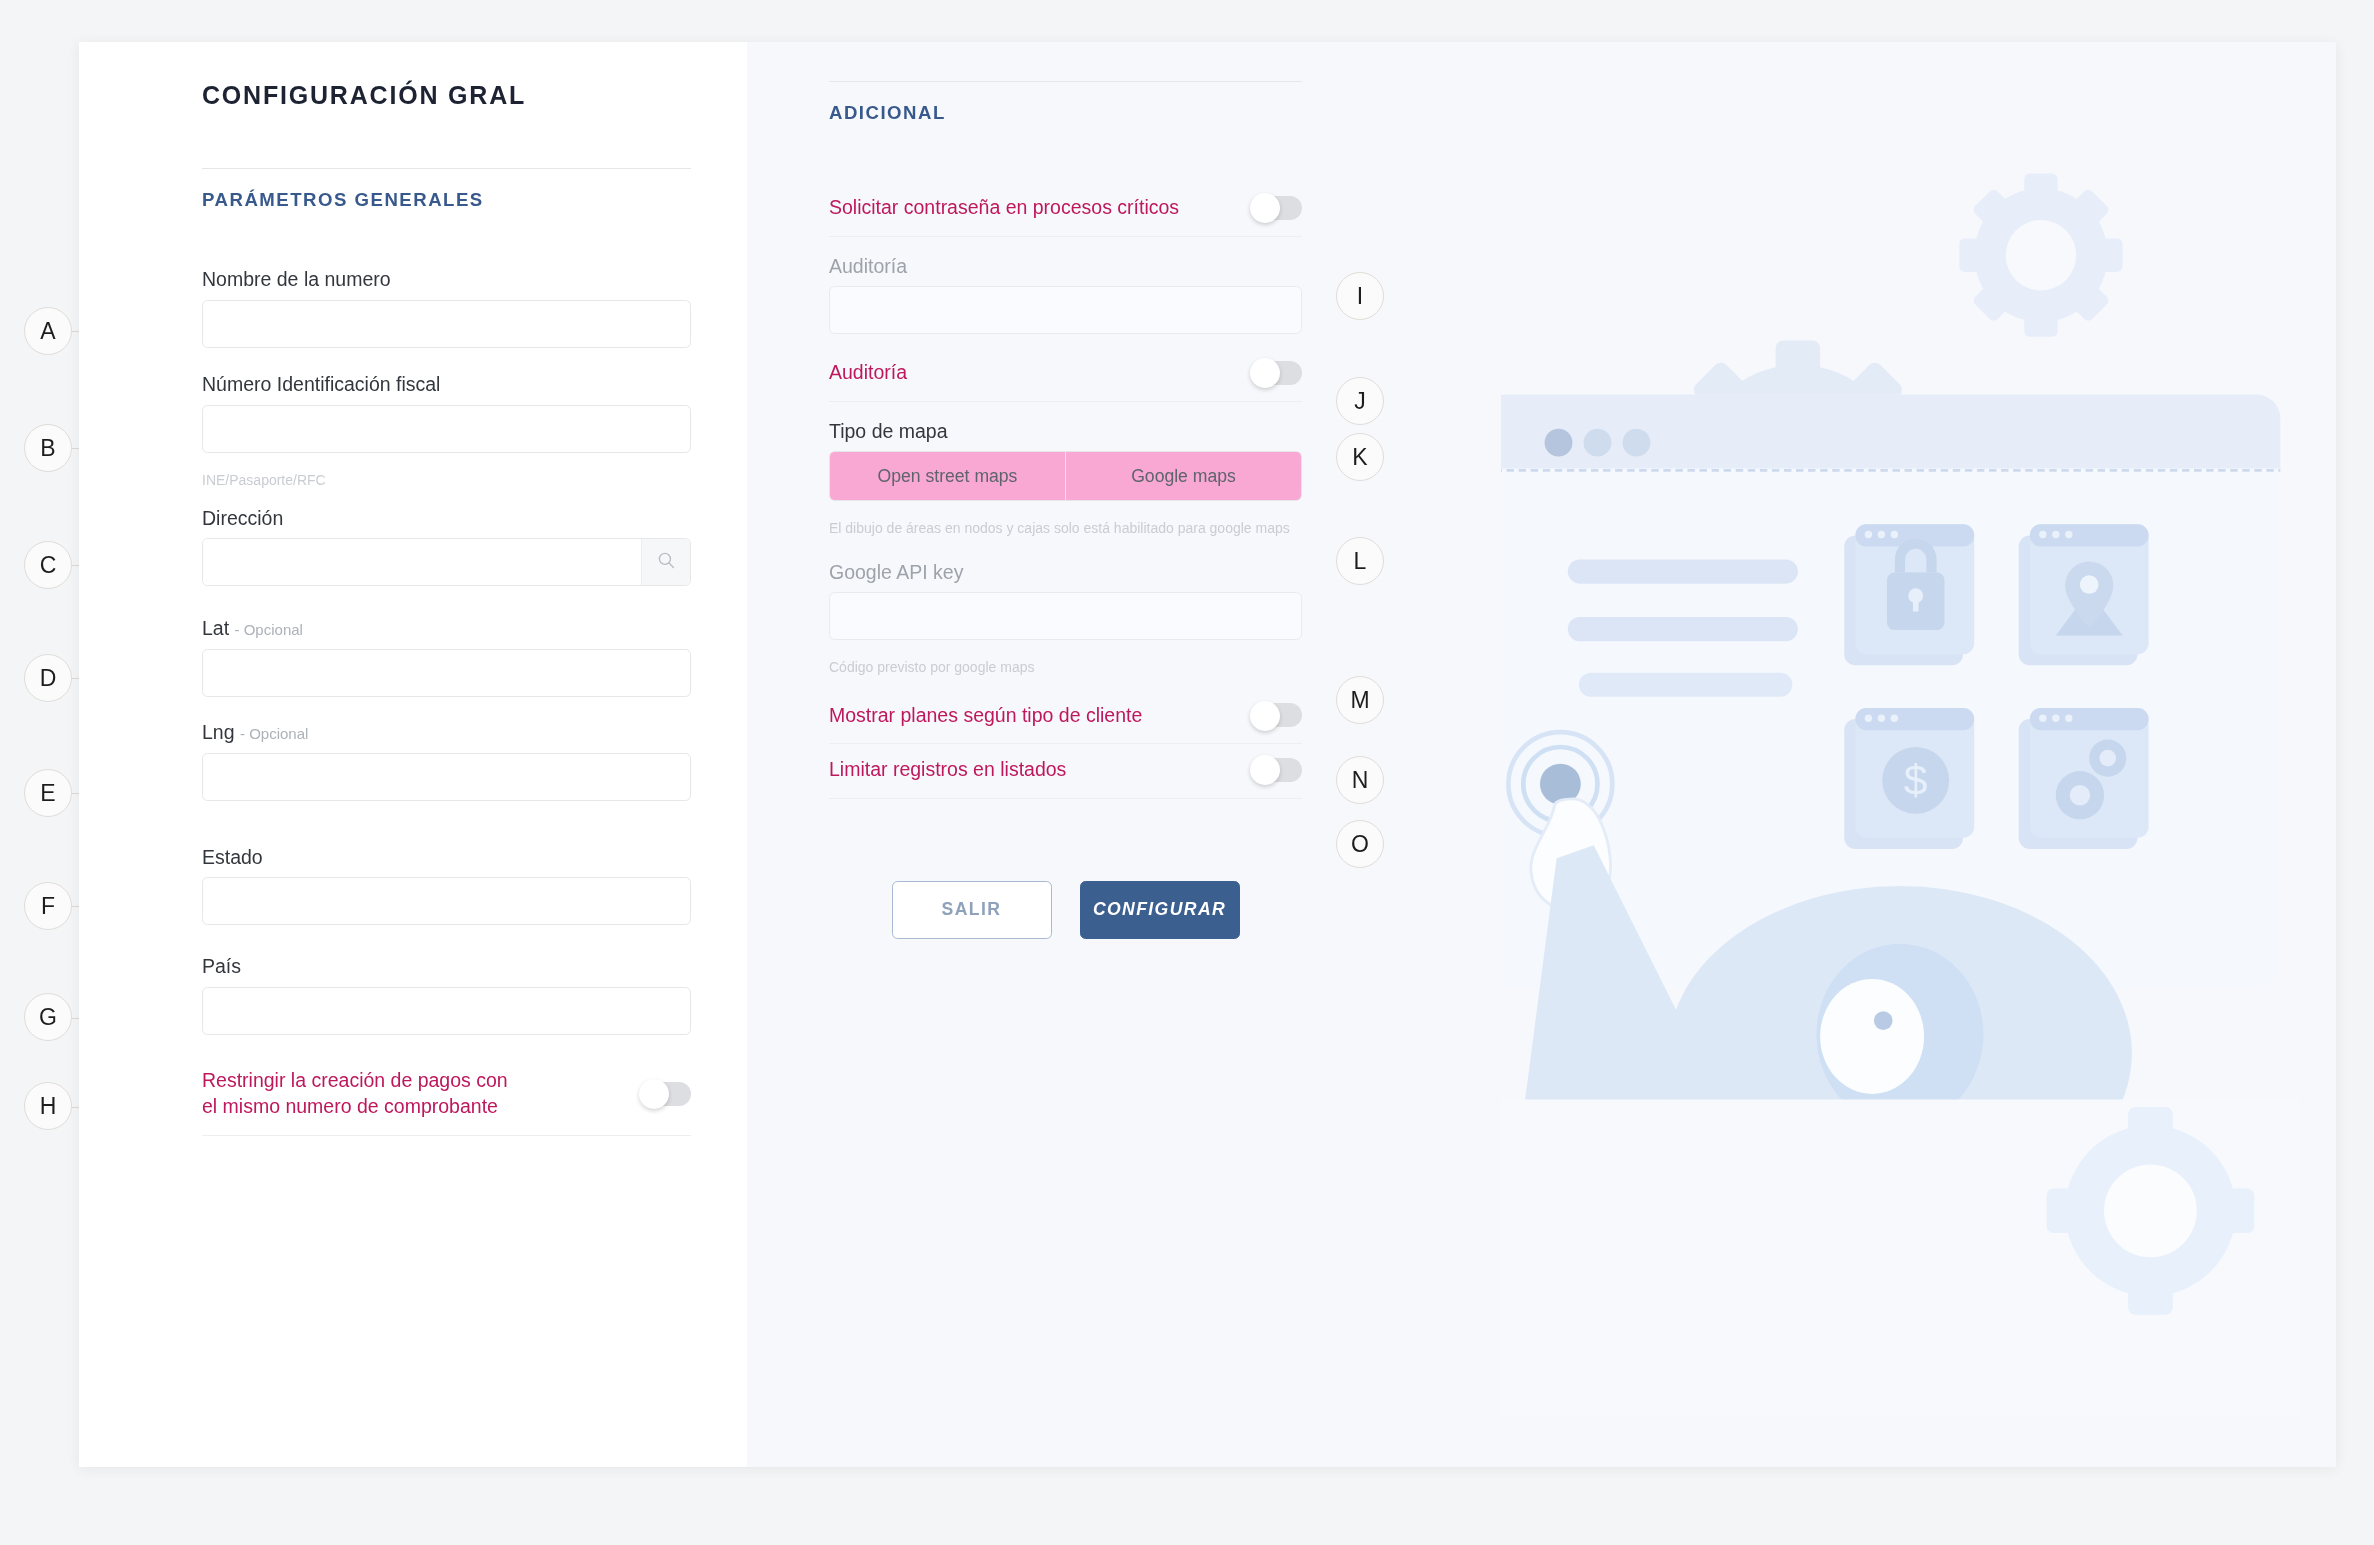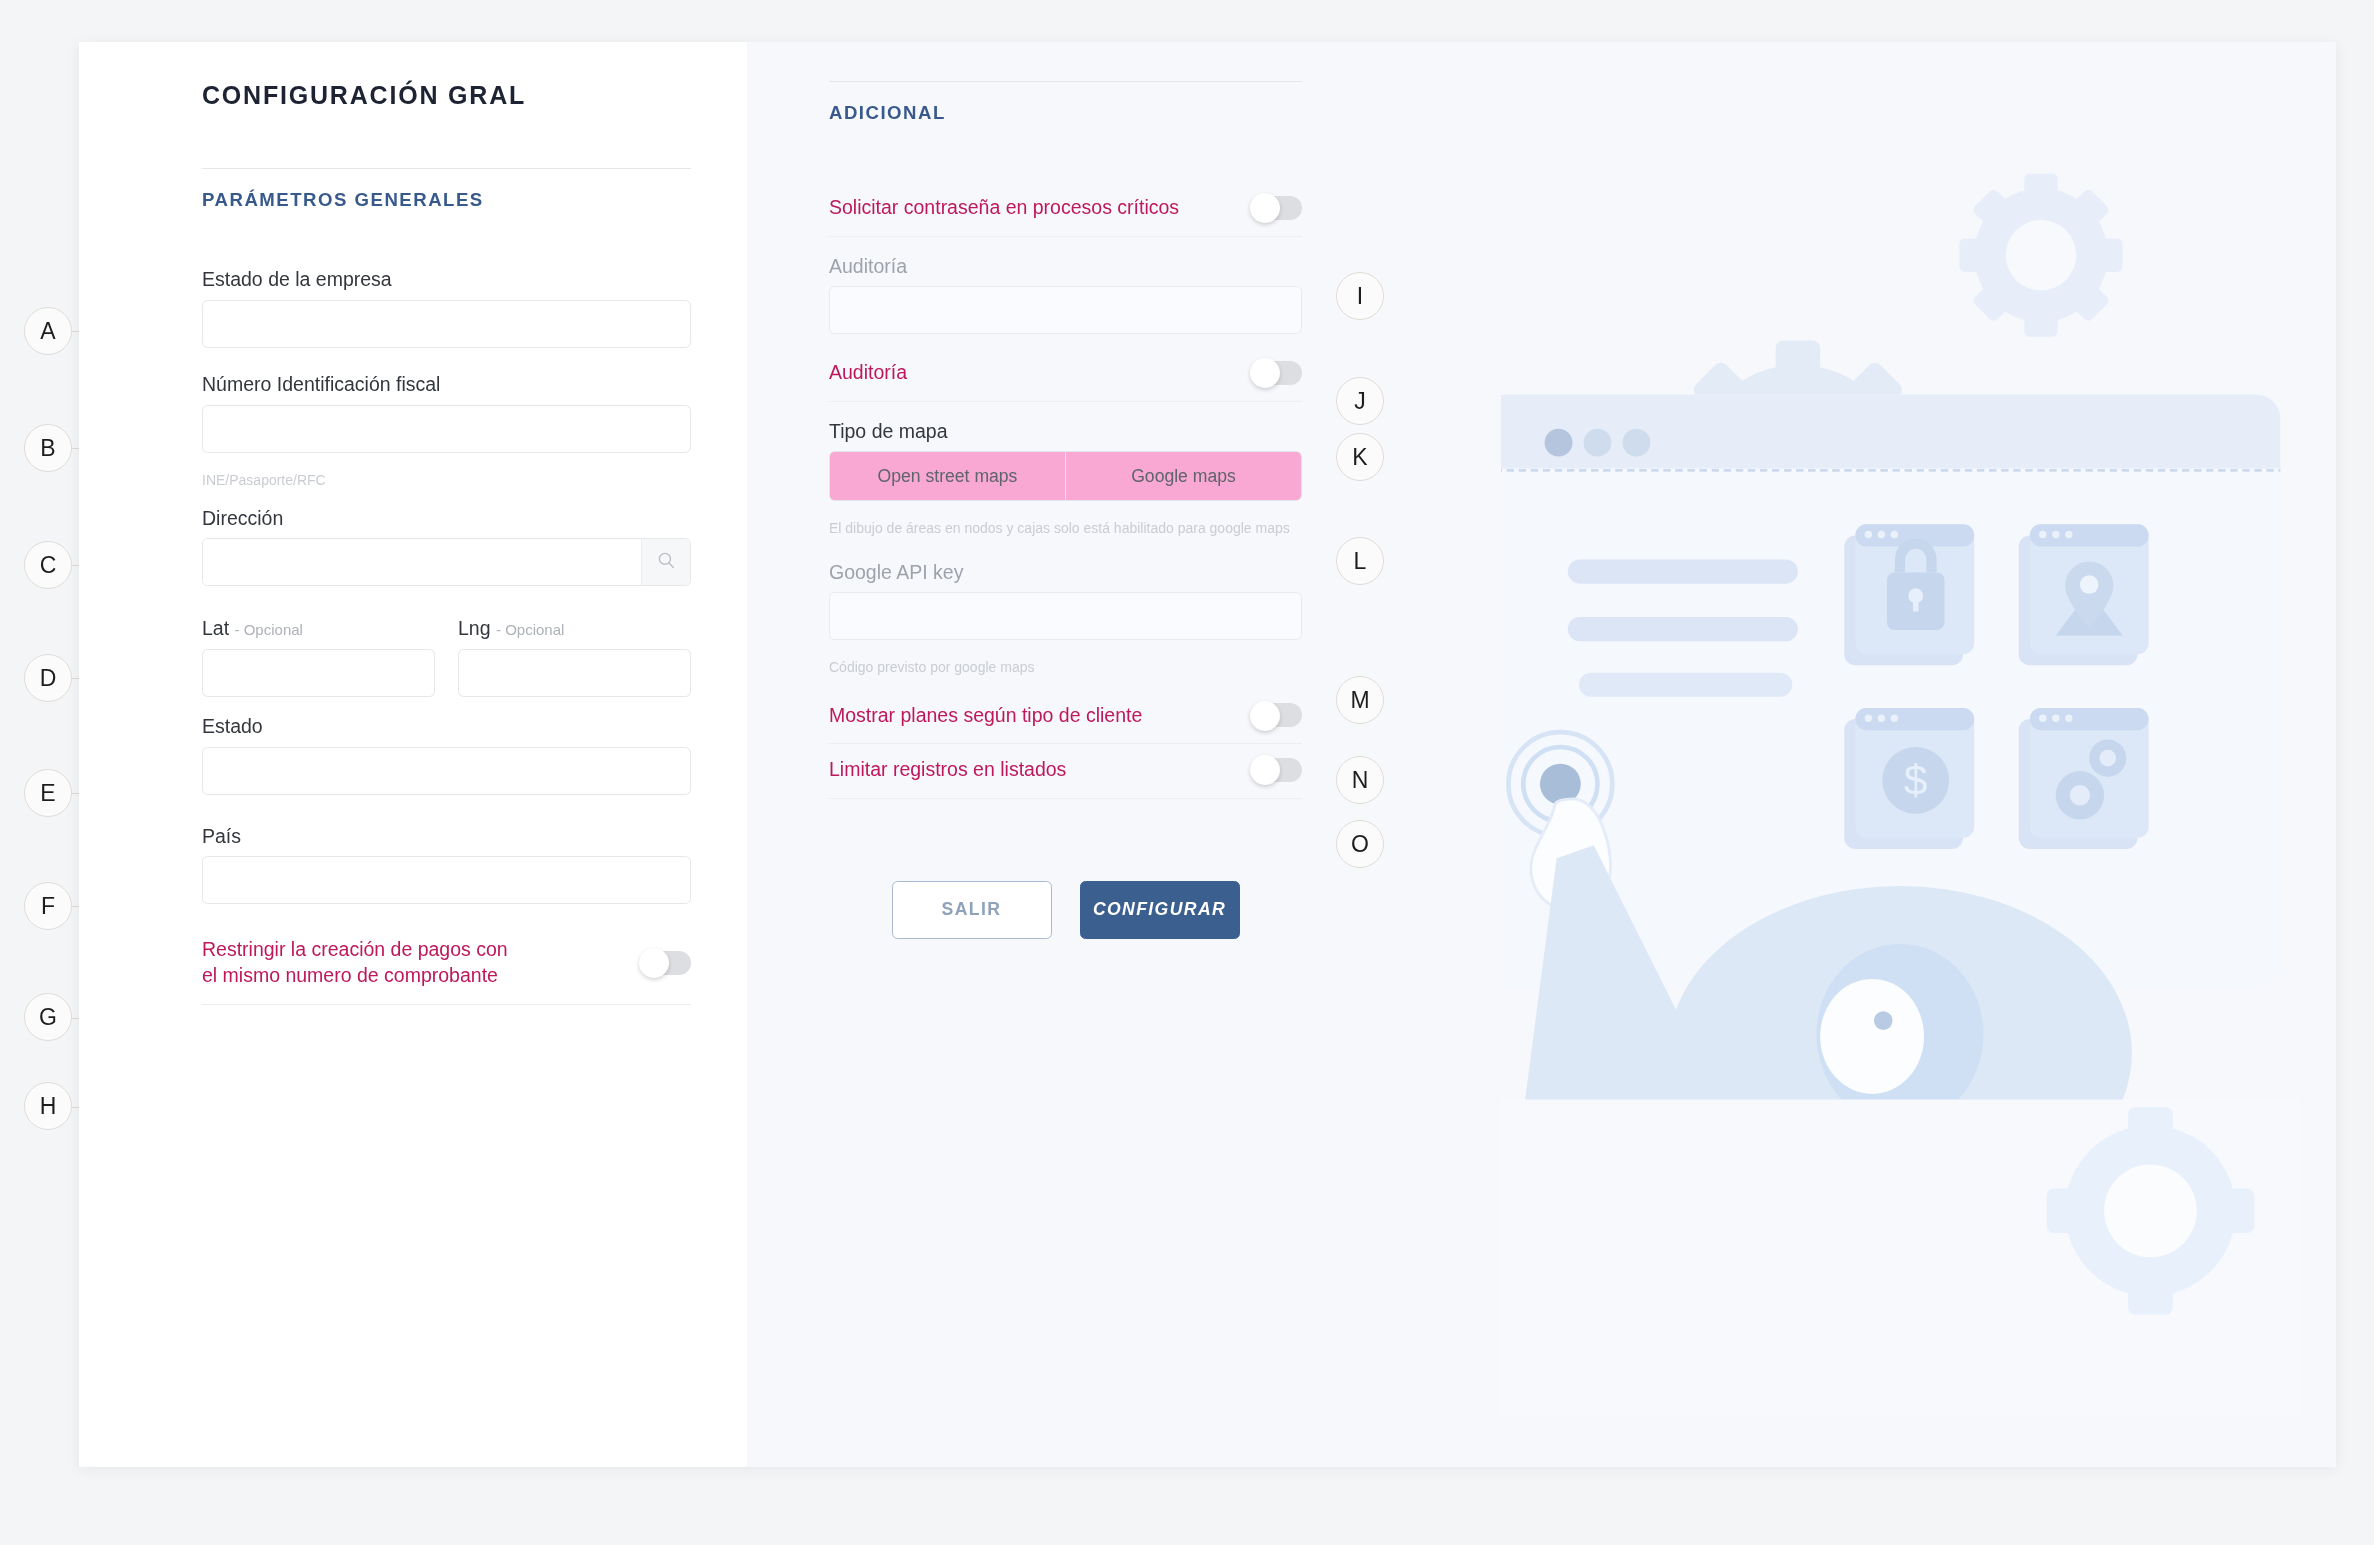--- a/index.html
+++ b/index.html
@@ -290,21 +290,21 @@
 
   <div class="left-pane">
 
     <div class="page-title">CONFIGURACIÓN GRAL</div>
 
     <div class="rule"></div>
 
     <div class="section-head">PARÁMETROS GENERALES</div>
 
     <div class="field">
-      <div class="field-label">Estado de la empresa</div>
+      <div class="field-label">Nombre de la numero</div>
       <div class="input-box"></div>
     </div>
 
     <div class="field" style="margin-bottom:16.7px;">
       <div class="field-label">Número Identificación fiscal</div>
       <div class="input-box"></div>
       <div class="helper">INE/Pasaporte/RFC</div>
     </div>
 
     <div class="field" style="margin-bottom:30px;">
@@ -315,21 +315,21 @@
           <span>
             <svg width="20.4" height="20.4" viewBox="0 0 24 24" fill="none" stroke="#b9bdc4" stroke-width="1.6">
               <circle cx="10.5" cy="10.5" r="6.5"></circle>
               <line x1="15.4" y1="15.4" x2="20.5" y2="20.5" stroke-linecap="round"></line>
             </svg>
           </span>
         </div>
       </div>
     </div>
 
-    <div class="field two-col" style="margin-bottom:17px;">
+    <div class="field two-col" style="margin-bottom:44px;flex-direction:column;">
       <div>
         <div class="field-label">
           <span>Lat</span>
           <span class="opt">- Opcional</span>
         </div>
         <div class="input-box"></div>
       </div>
       <div>
         <div class="field-label">
           <span>Lng</span>

